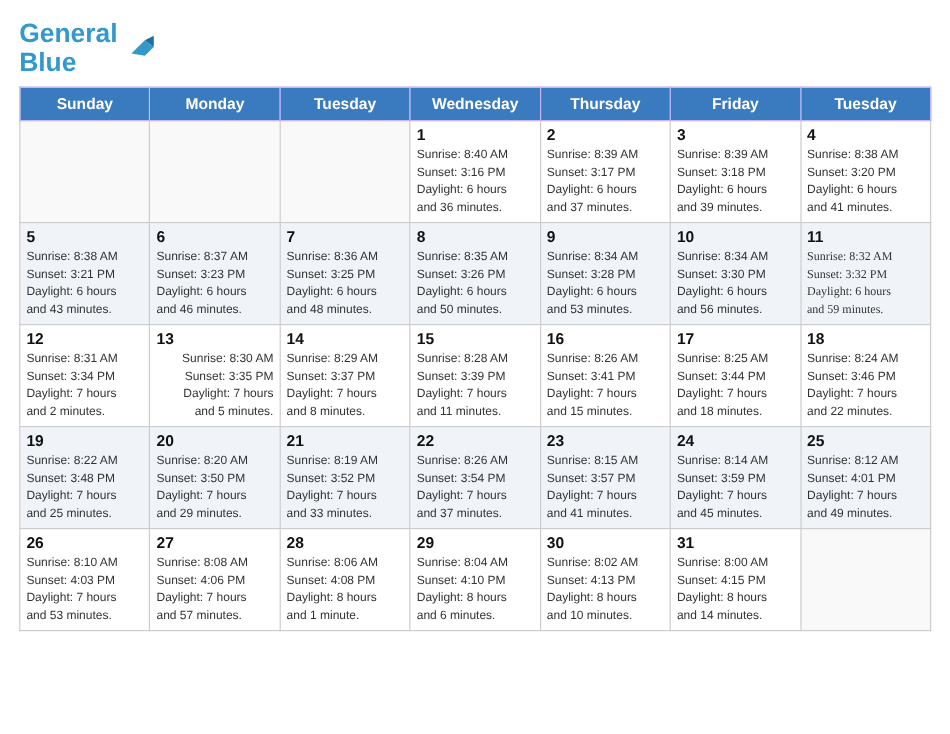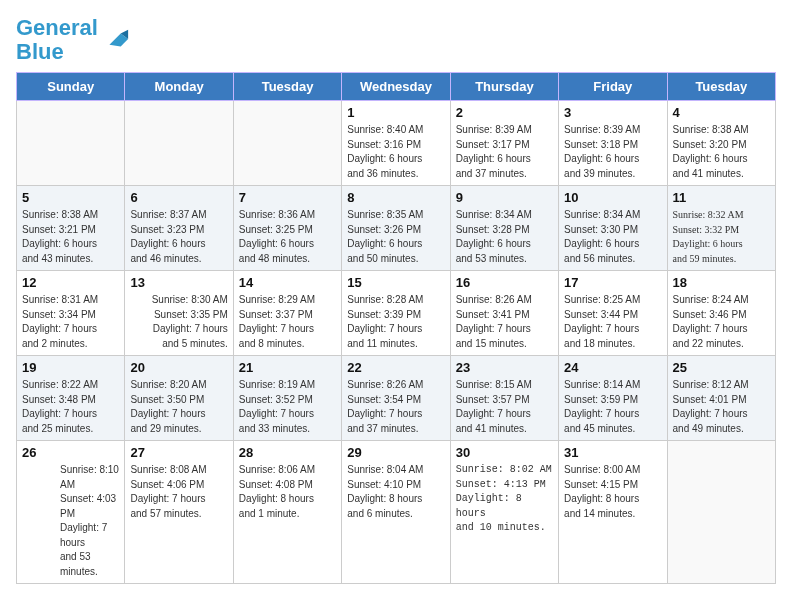--- a/index.html
+++ b/index.html
@@ -292,21 +292,21 @@
           <div class="day-num">25</div>
           <div class="day-info" style="white-space: pre-line;">Sunrise: 8:12 AM
 Sunset: 4:01 PM
 Daylight: 7 hours
 and 49 minutes.</div>
         </td>
       </tr>
       <tr>
         <td>
           <div class="day-num">26</div>
-          <div class="day-info" style="white-space: pre-line; margin-left: 38px;">Sunrise: 8:10 AM
+          <div class="day-info" style="white-space: pre-line;">Sunrise: 8:10 AM
 Sunset: 4:03 PM
 Daylight: 7 hours
 and 53 minutes.</div>
         </td>
         <td>
           <div class="day-num">27</div>
           <div class="day-info" style="white-space: pre-line;">Sunrise: 8:08 AM
 Sunset: 4:06 PM
 Daylight: 7 hours
 and 57 minutes.</div>
@@ -320,21 +320,21 @@
         </td>
         <td>
           <div class="day-num">29</div>
           <div class="day-info" style="white-space: pre-line;">Sunrise: 8:04 AM
 Sunset: 4:10 PM
 Daylight: 8 hours
 and 6 minutes.</div>
         </td>
         <td>
           <div class="day-num">30</div>
-          <div class="day-info" style="white-space: pre-line; font-family: Liberation Mono, monospace;">Sunrise: 8:02 AM
+          <div class="day-info" style="white-space: pre-line;">Sunrise: 8:02 AM
 Sunset: 4:13 PM
 Daylight: 8 hours
 and 10 minutes.</div>
         </td>
         <td>
           <div class="day-num">31</div>
           <div class="day-info" style="white-space: pre-line;">Sunrise: 8:00 AM
 Sunset: 4:15 PM
 Daylight: 8 hours
 and 14 minutes.</div>

